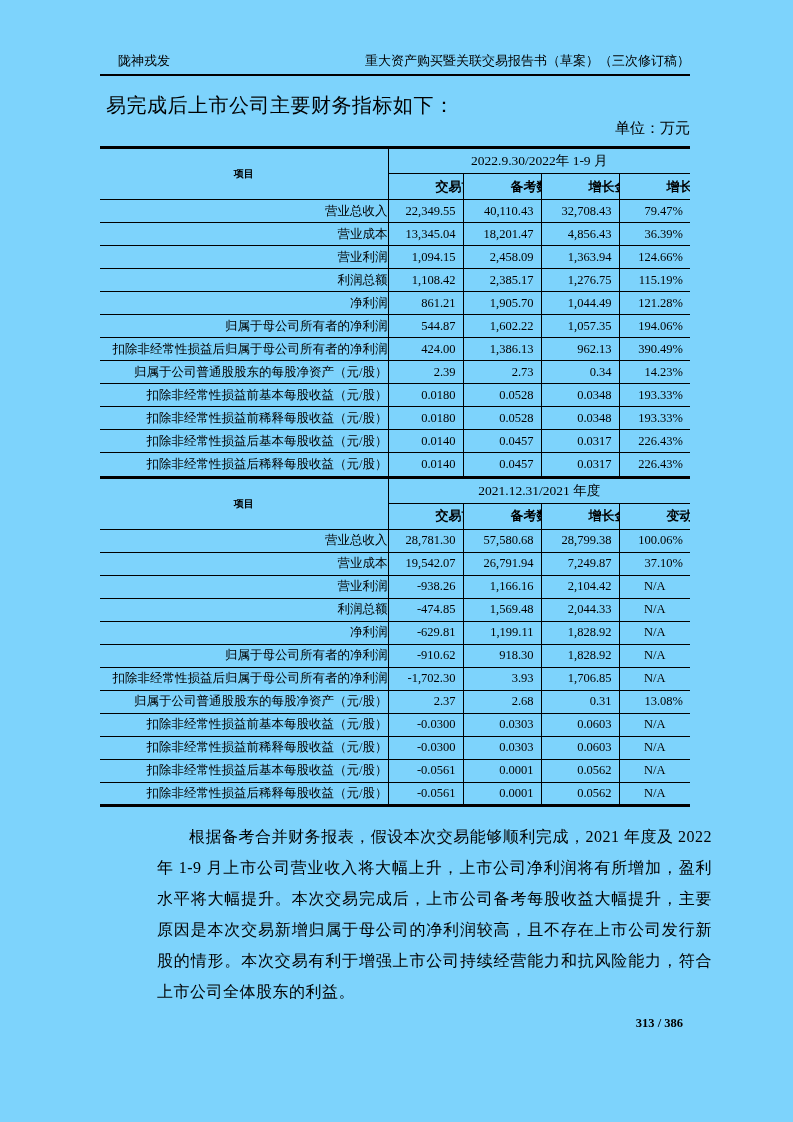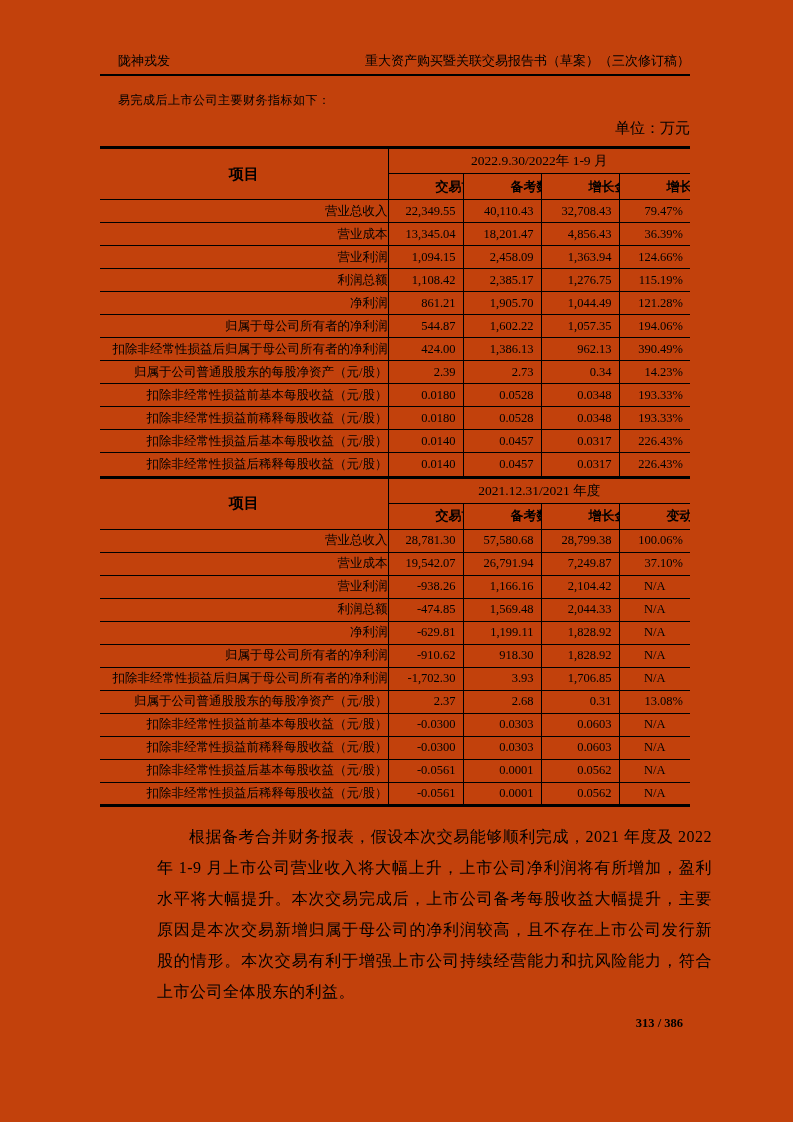--- a/index.html
+++ b/index.html
@@ -4,54 +4,54 @@
 <style>
   * { margin: 0; padding: 0; box-sizing: border-box; }
   html, body { background: #ffffff; }
   body {
     width: 793px; height: 1122px;
     font-family: "Liberation Serif", "DejaVu Serif", serif;
     color: #000;
     position: relative;
     overflow: hidden;
   }
-  .page { position: absolute; inset: 0; background: #c2410c; }
+  .page { position: absolute; inset: 0; background: #7dd3fc; }
 
   
   .doc-header {
     position: absolute; left: 100px; top: 52px; width: 590px;
     display: flex; justify-content: space-between; align-items: flex-end;
     border-bottom: 2px solid #000;
     padding-bottom: 4px;
     font-size: 13px;
   }
   .doc-header .hl { padding-left: 18px; }
 
   .intro {
-    position: absolute; left: 118px; top: 92px;
-    font-size: 12px; letter-spacing: 0.5px;
+    position: absolute; left: 106px; top: 92px;
+    font-size: 20px; letter-spacing: 0.5px;
   }
   .unit {
     position: absolute; left: 100px; top: 119px; width: 590px;
     text-align: right; font-size: 15px;
   }
 
   
   .tables-wrap { position: absolute; left: 100px; top: 146px; width: 590px; }
   table.fin-table {
     width: 590px; border-collapse: collapse; table-layout: fixed;
     font-size: 12.5px;
   }
   table.t1 { border-top: 3px solid #000; }
   table.t2 { border-top: 3px solid #000; border-bottom: 3px solid #000; }
   .fin-table td { border-top: 1px solid #000; overflow: hidden; white-space: nowrap; }
   .fin-table thead tr:first-child td { border-top: none; }
   .fin-table thead tr { height: 26px; }
   .fin-table tbody tr { height: 23px; }
-  .item-head { text-align: center; font-weight: bold; font-size: 15px; }
+  .item-head { text-align: center; font-weight: bold; font-size: 10px; }
   .period-head {
     text-align: center; font-weight: normal; font-size: 13.5px;
     border-left: 1px solid #000;
   }
   .col-head {
     text-align: center; font-weight: bold; font-size: 13px;
     border-left: 1px solid #000;
     padding-left: 47px;
   }
   .label-cell { text-align: right; padding-left: 5px; }

